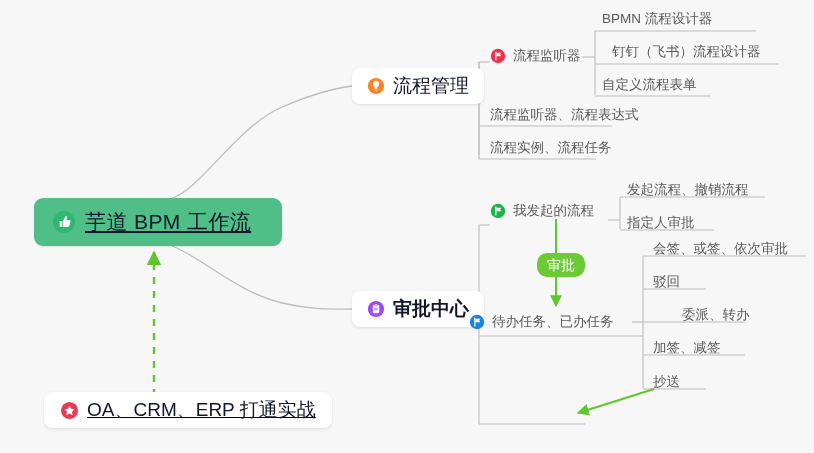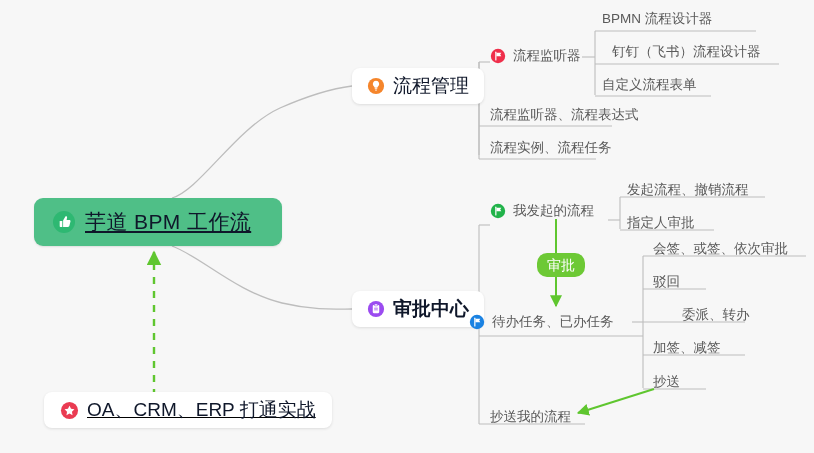--- a/index.html
+++ b/index.html
@@ -224,23 +224,20 @@
   <div class="plain-node" style="left:682px;top:306px;">
     <span class="plain-label">委派、转办</span>
   </div>
   <div class="plain-node" style="left:653px;top:339px;">
     <span class="plain-label">加签、减签</span>
   </div>
   <div class="plain-node" style="left:653px;top:373px;">
     <span class="plain-label">抄送</span>
   </div>
 
-  <div class="plain-node" style="left:490px;top:408px;">
-    <span class="plain-label">抄送我的流程</span>
-  </div>
 
   <div class="tag-badge" style="left:537px;top:253px;">审批</div>
 
   <div class="card-node wide" style="left:44px;top:392px;text-decoration:underline;">
     <span class="ic">
       <svg width="19" height="19" viewBox="0 0 20 20">
         <circle cx="10" cy="10" r="9" fill="#ea3b52"></circle>
         <path d="M10 4.9l1.6 3.3 3.6.5-2.6 2.6.6 3.6L10 13.2l-3.2 1.7.6-3.6L4.8 8.7l3.6-.5z" fill="#fff"></path>
       </svg>
     </span>

